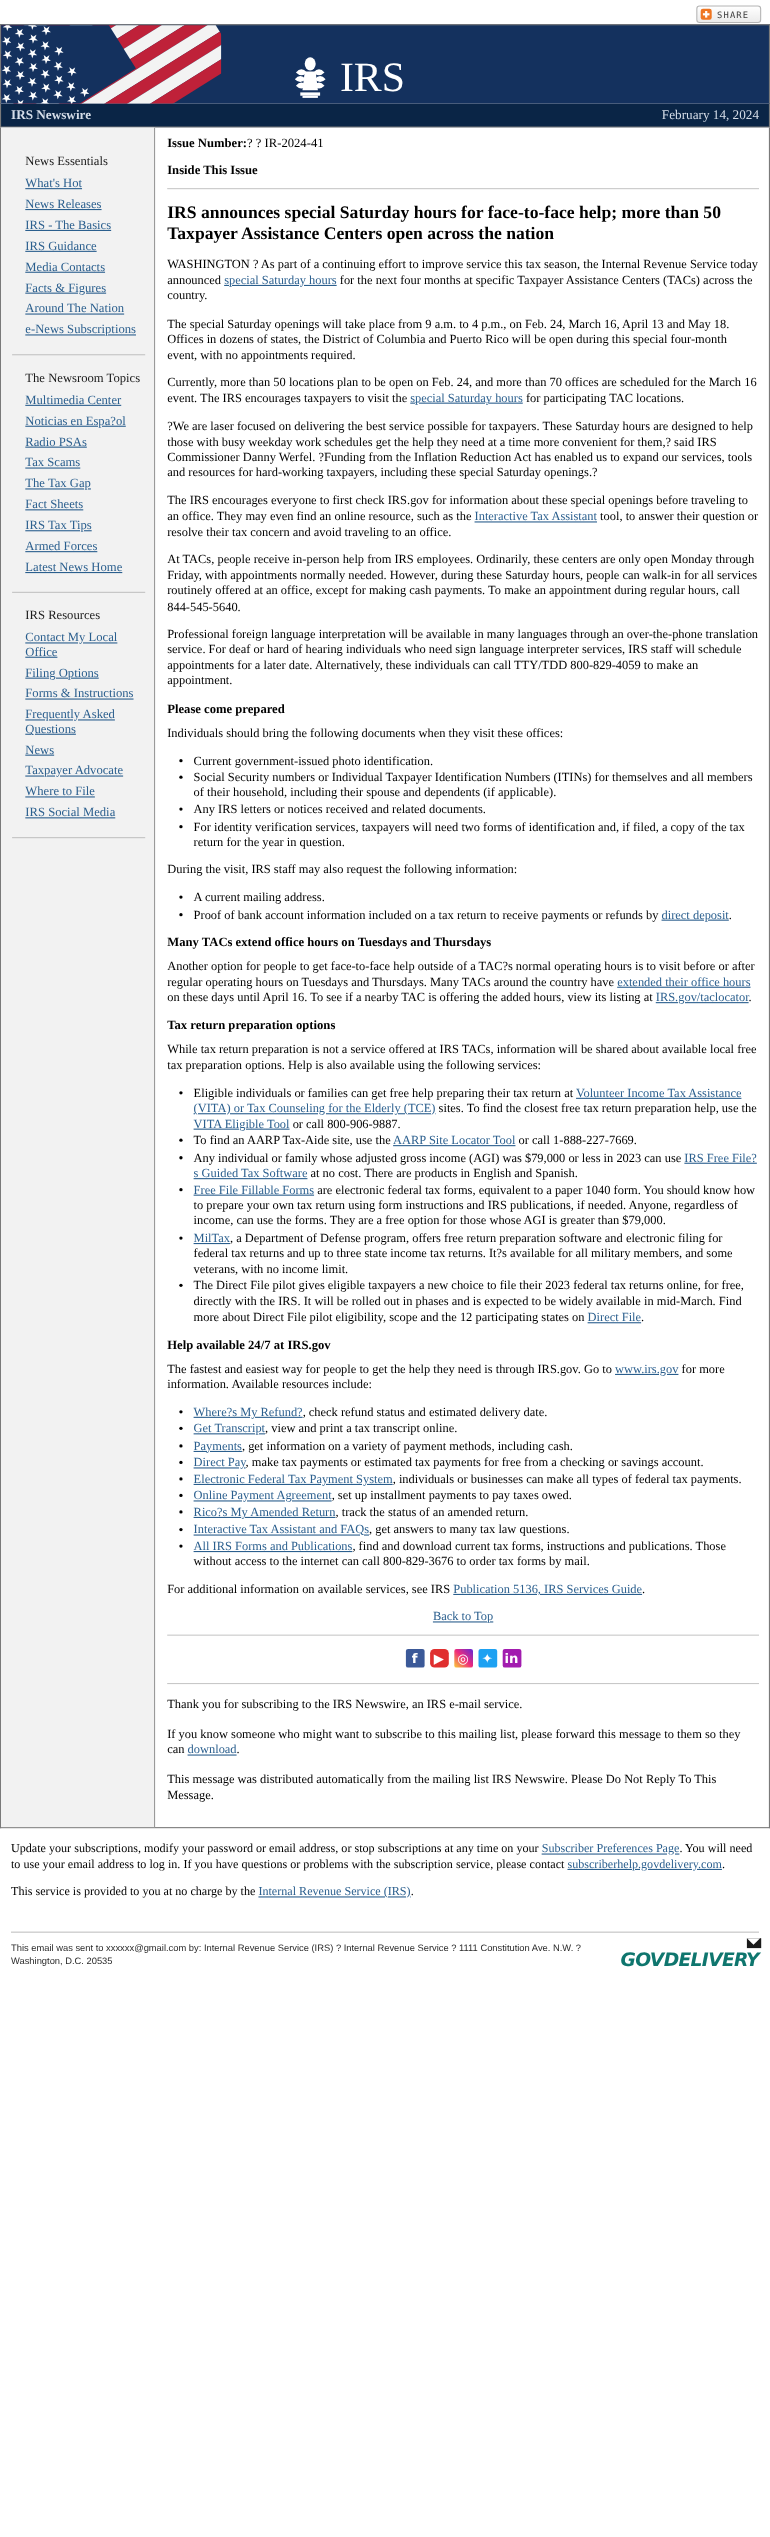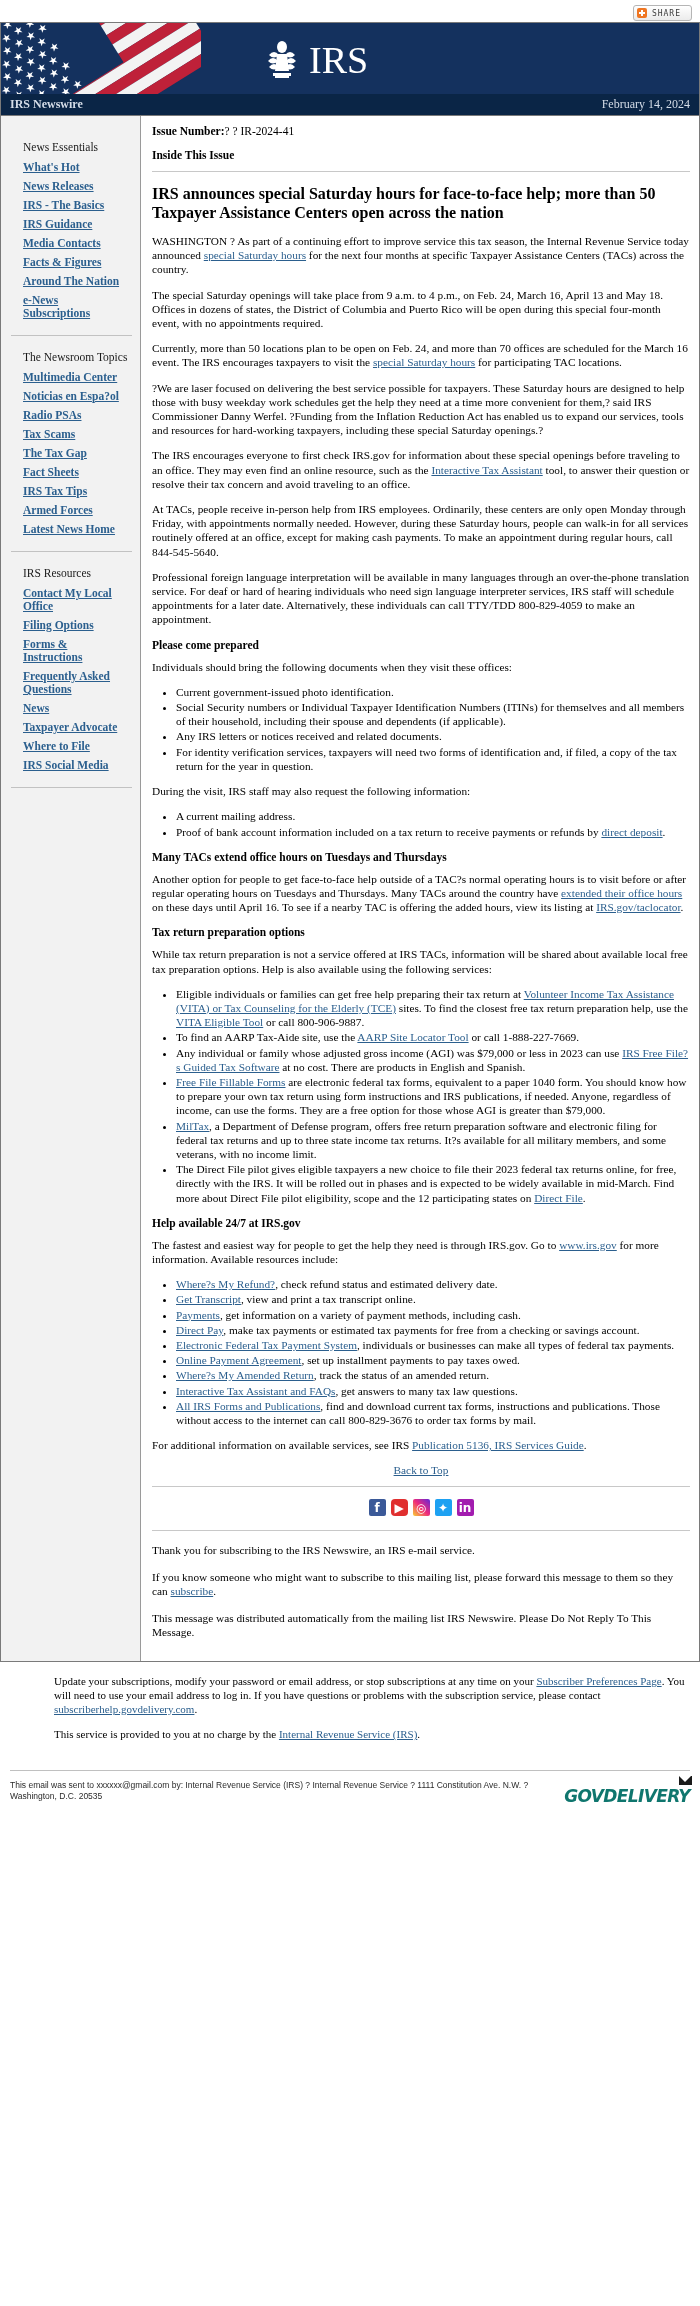--- a/index.html
+++ b/index.html
@@ -78,21 +78,21 @@
     color: #fff;
     font-size: 11px;
     line-height: 11px;
     letter-spacing: 4px;
     padding: 6px 0 0 10px;
     overflow: hidden;
   }
   .flag .canton div { white-space: nowrap; }
   .flag .canton div:nth-child(even) { padding-left: 6px; }
   .logo-wrap {
-    position: absolute; left: 258px; top: 14px;
+    position: absolute; left: 258px; top: 25px;
     display: flex; align-items: center; gap: 4px;
   }
   .logo-seal { width: 46px; height: 46px; }
   .logo-text {
     color: #ffffff;
     font-family: "Liberation Serif", serif;
     font-size: 38px;
     line-height: 38px;
     letter-spacing: 0px;
   }
@@ -134,21 +134,21 @@
     font-size: 11.5px;
     color: #1a1a1a;
     padding: 3px 0 3px 0;
     margin-bottom: 2px;
   }
   .nav-item {
     font-size: 11.5px;
     padding: 3px 0;
     line-height: 13px;
   }
-  .nav-item a { color: #2b5f8e; font-weight: bold; }
+  .nav-item a { color: #2b5f8e; }
   .nav-sep {
     border-top: 1px solid #c2c2c2;
     margin: 8px 8px 8px 0;
   }
 
   .content {
     flex: 1 1 auto;
     padding: 9px 9px 9px 11px;
     min-width: 0;
   }
@@ -215,21 +215,20 @@
   .ic-linkedin { background: #a21caf; }
 
   .closing-rule { border-top: 1px solid #c8c8c8; margin: 6px 0 12px 0; }
   p.closing { font-size: 11.3px; line-height: 14.5px; margin: 0 0 12px 0; }
 
   
   .sub-footer {
     padding: 12px 10px 8px 10px;
     font-size: 11px;
     line-height: 14px;
-    margin-left: 44px;
   }
   .sub-footer p { margin: 0 0 11px 0; }
   .foot-rule { border-top: 1px solid #c0c0c0; margin: 10px 10px 0 10px; }
   .legal {
     display: flex;
     align-items: flex-start;
     justify-content: space-between;
     padding: 9px 10px 14px 10px;
     gap: 12px;
   }
@@ -464,21 +463,21 @@
       <span>The fastest and easiest way for people to get the help they need is through IRS.gov. Go to </span><a href="#">www.irs.gov</a><span> for more information. Available resources include:</span>
     </p>
 
     <ul class="bullets">
       <li><a href="#">Where?s My Refund?</a><span>, check refund status and estimated delivery date.</span></li>
       <li><a href="#">Get Transcript</a><span>, view and print a tax transcript online.</span></li>
       <li><a href="#">Payments</a><span>, get information on a variety of payment methods, including cash.</span></li>
       <li><a href="#">Direct Pay</a><span>, make tax payments or estimated tax payments for free from a checking or savings account.</span></li>
       <li><a href="#">Electronic Federal Tax Payment System</a><span>, individuals or businesses can make all types of federal tax payments.</span></li>
       <li><a href="#">Online Payment Agreement</a><span>, set up installment payments to pay taxes owed.</span></li>
-      <li><a href="#">Where?s My Amended Return</a><span>, track the status of an amended return.</span></li>
+      <li><a href="#">Rico?s My Amended Return</a><span>, track the status of an amended return.</span></li>
       <li><a href="#">Interactive Tax Assistant and FAQs</a><span>, get answers to many tax law questions.</span></li>
       <li><a href="#">All IRS Forms and Publications</a><span>, find and download current tax forms, instructions and publications. Those without access to the internet can call 800-829-3676 to order tax forms by mail.</span></li>
     </ul>
 
     <p class="body">
       <span>For additional information on available services, see IRS </span><a href="#">Publication 5136, IRS Services Guide</a><span>.</span>
     </p>
 
     <div class="back-to-top">
       <a href="#">Back to Top</a>
@@ -492,21 +491,21 @@
       <span class="sicon ic-instagram">◎</span>
       <span class="sicon ic-twitter">✦</span>
       <span class="sicon ic-linkedin">in</span>
     </div>
 
     <div class="closing-rule"></div>
 
     <p class="closing">Thank you for subscribing to the IRS Newswire, an IRS e-mail service.</p>
 
     <p class="closing">
-      <span>If you know someone who might want to subscribe to this mailing list, please forward this message to them so they can </span><a href="#">subscribe</a><span>.</span>
+      <span>If you know someone who might want to subscribe to this mailing list, please forward this message to them so they can </span><a href="#">download</a><span>.</span>
     </p>
 
     <p class="closing">This message was distributed automatically from the mailing list IRS Newswire. Please Do Not Reply To This Message.</p>
   </div>
 </div>
 
 <div class="sub-footer">
   <p>
     <span>Update your subscriptions, modify your password or email address, or stop subscriptions at any time on your </span><a href="#">Subscriber Preferences Page</a><span>. You will need to use your email address to log in. If you have questions or problems with the subscription service, please contact </span><a href="#">subscriberhelp.govdelivery.com</a><span>.</span>
   </p>

